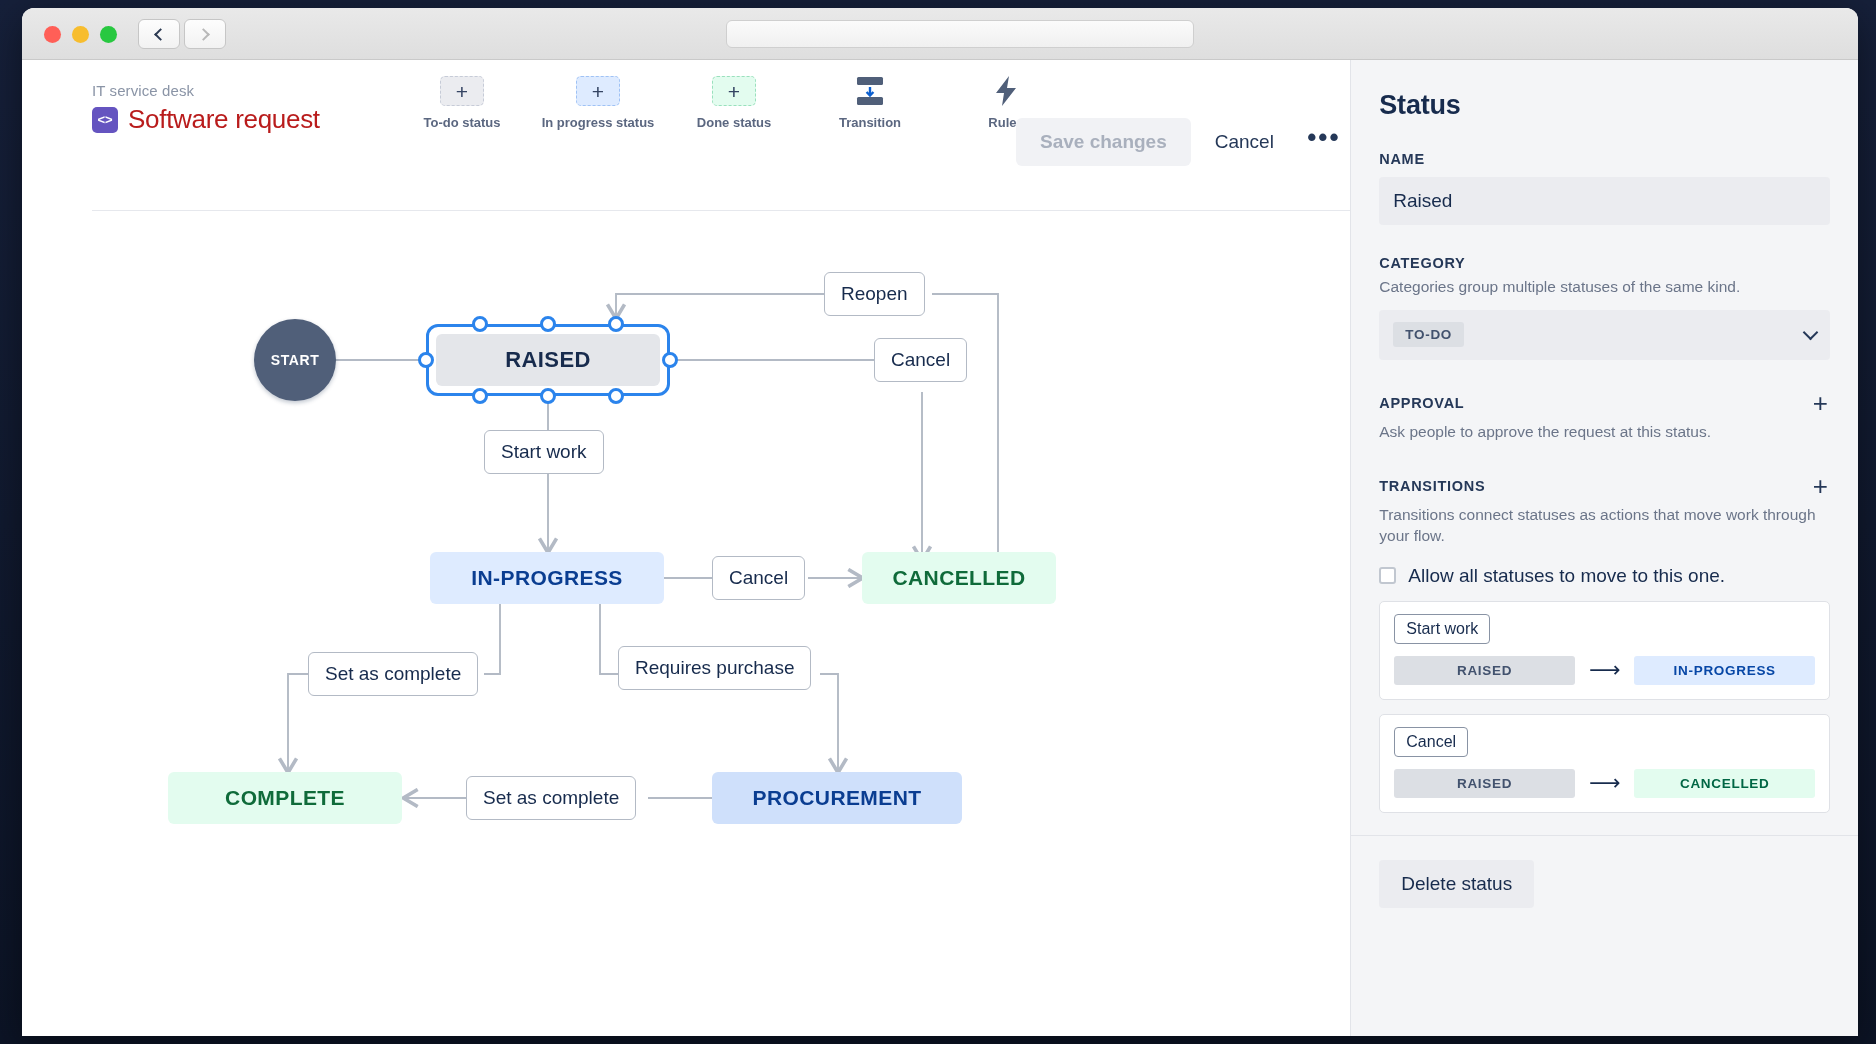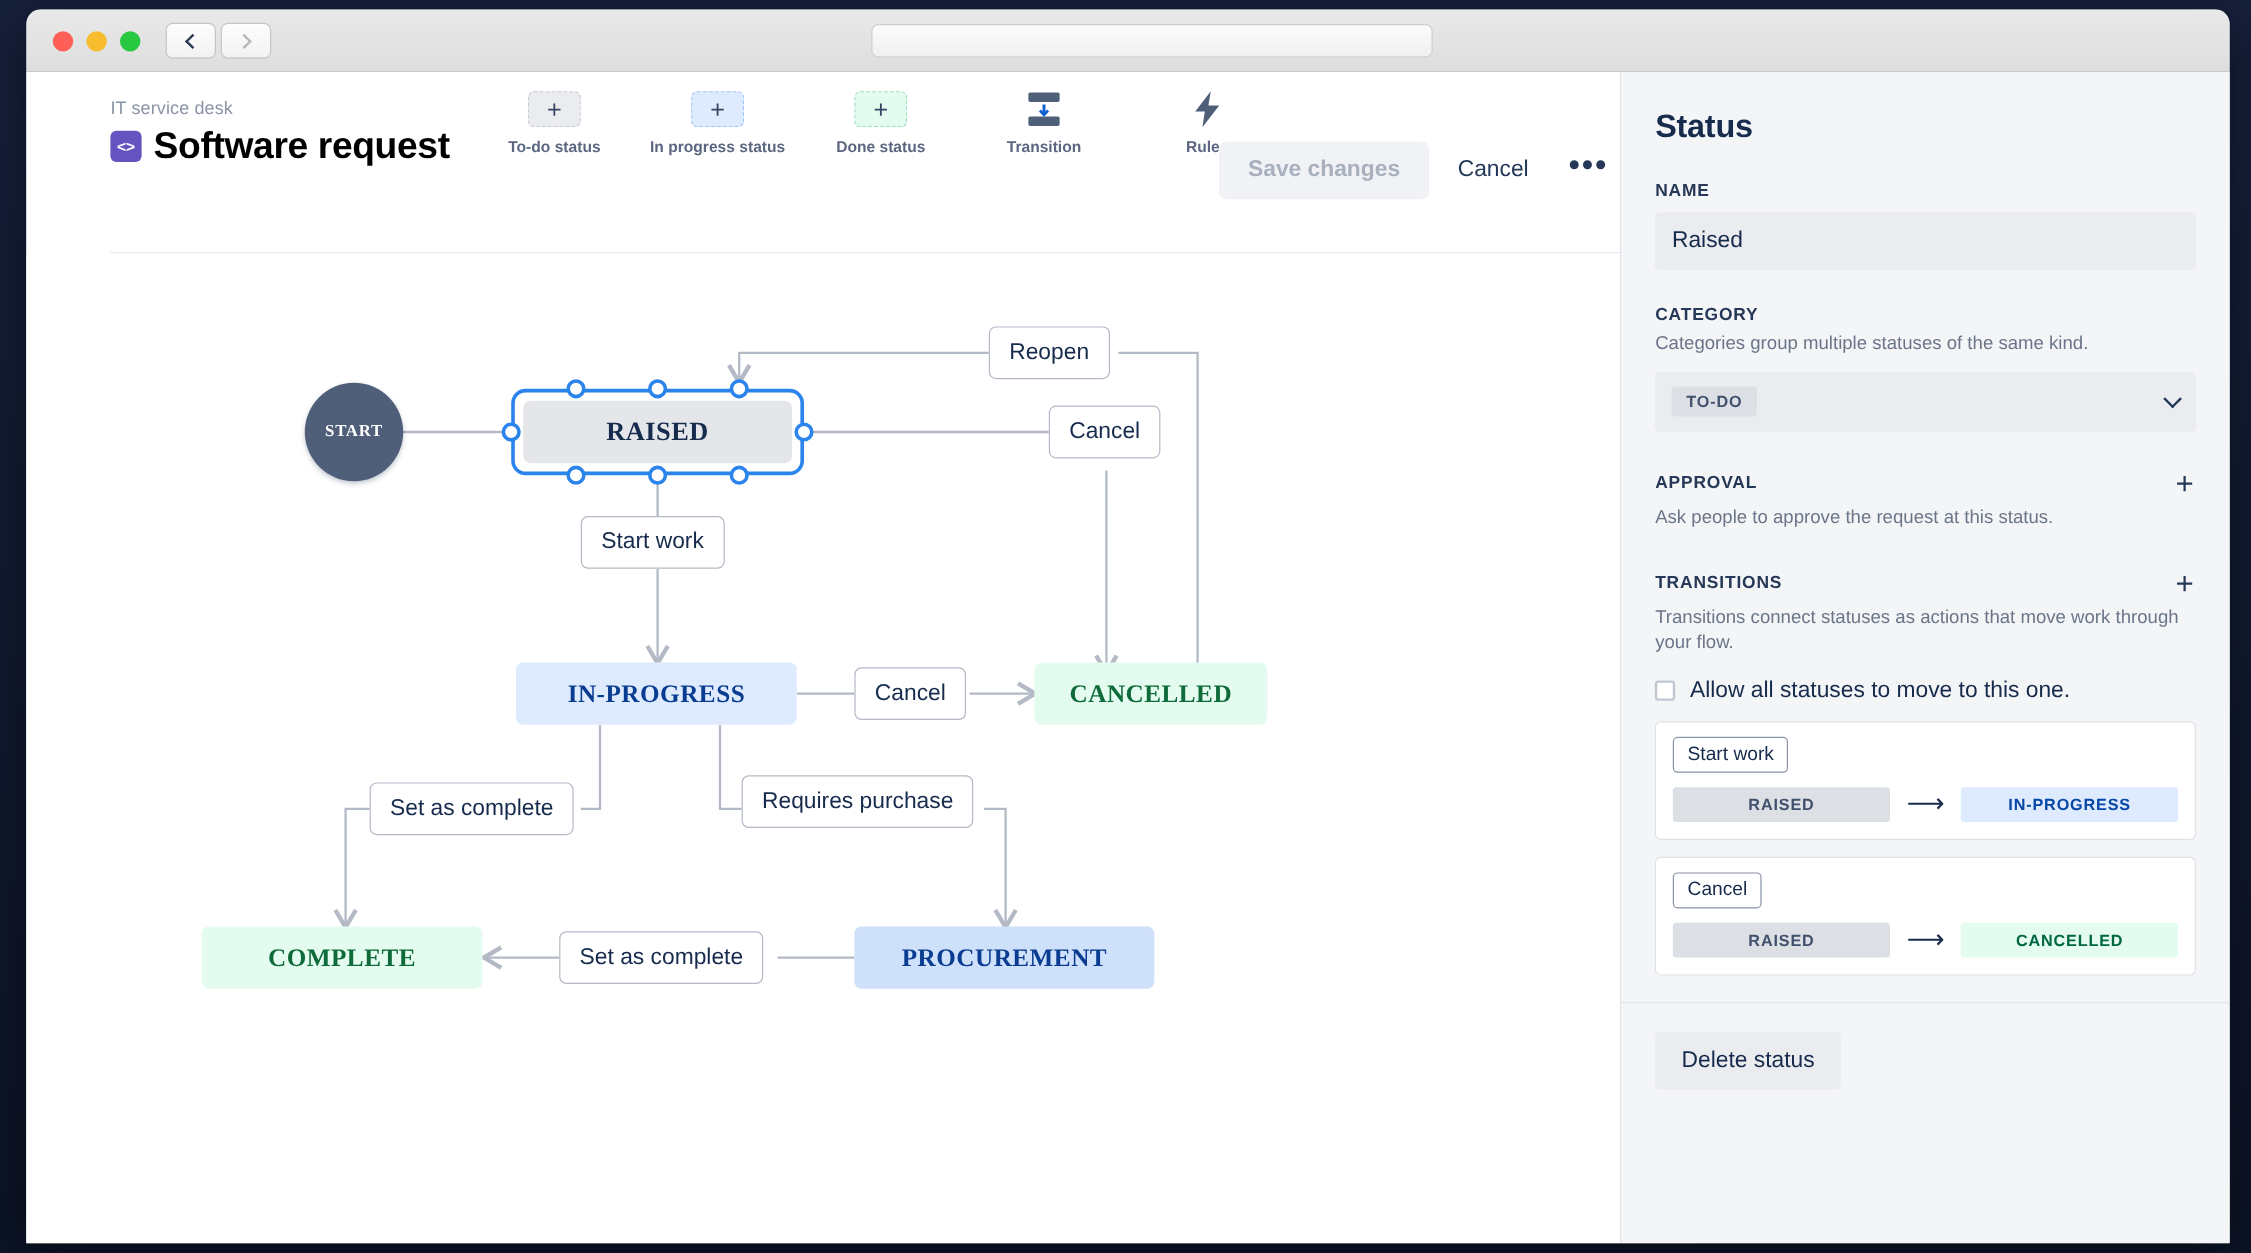--- a/index.html
+++ b/index.html
@@ -64,21 +64,21 @@
     position: absolute; left: 70px; top: 22px;
     font-size: 15px; color: #8a94a6; letter-spacing: .1px;
   }
   .titlerow { position: absolute; left: 70px; top: 44px; display: flex; align-items: center; gap: 10px; }
   .proj-icon {
     width: 26px; height: 26px; border-radius: 5px;
     background: #6554c0; color: #fff;
     font-size: 13px; font-weight: bold;
     display: flex; align-items: center; justify-content: center;
   }
-  .proj-title { font-size: 31px; font-weight: bold; color: #000000; letter-spacing: -.3px; }
+  .proj-title { font-size: 26px; font-weight: normal; color: #b91c1c; letter-spacing: -.3px; }
 
   .tools { position: absolute; left: 372px; top: 16px; display: flex; gap: 0; }
   .tool { width: 136px; display: flex; flex-direction: column; align-items: center; gap: 9px; }
   .plusbtn {
     width: 44px; height: 30px; border-radius: 5px;
     display: flex; align-items: center; justify-content: center;
     font-size: 21px; color: #354463; line-height: 1;
   }
   .plus-todo { background: #ebecf0; border: 1px dashed #c6cbd7; }
   .plus-prog { background: #deebff; border: 1px dashed #9fc2f5; }
@@ -103,21 +103,21 @@
     color: #253858; font-size: 26px; letter-spacing: 2px; font-weight: bold; padding-bottom: 10px;
   }
   .tbar-rule { position: absolute; left: 70px; top: 150px; width: 1265px; height: 1px; background: #e6e8ed; }
 
   
   .canvas { position: absolute; left: 0; top: 152px; width: 1391px; height: 824px; background: #fff; }
   .canvas svg { position: absolute; left: 0; top: 0; }
 
   .node {
     position: absolute; display: flex; align-items: center; justify-content: center;
-    border-radius: 6px; font-weight: bold; letter-spacing: .4px; font-family: Liberation Serif, serif;
+    border-radius: 6px; font-weight: bold; letter-spacing: .4px;
   }
   .n-start {
     width: 82px; height: 82px; border-radius: 50%;
     background: #505f79; color: #fff; font-size: 14px; letter-spacing: .6px;
     box-shadow: 0 2px 4px rgba(9,30,66,.25);
   }
   .n-raised { background: #e4e6ea; color: #172b4d; font-size: 22px; }
   .n-prog   { background: #deebff; color: #0a3d91; font-size: 21px; }
   .n-cancel { background: #e3fcef; color: #0f6b3a; font-size: 21px; }
   .n-comp   { background: #e3fcef; color: #0f6b3a; font-size: 21px; }

